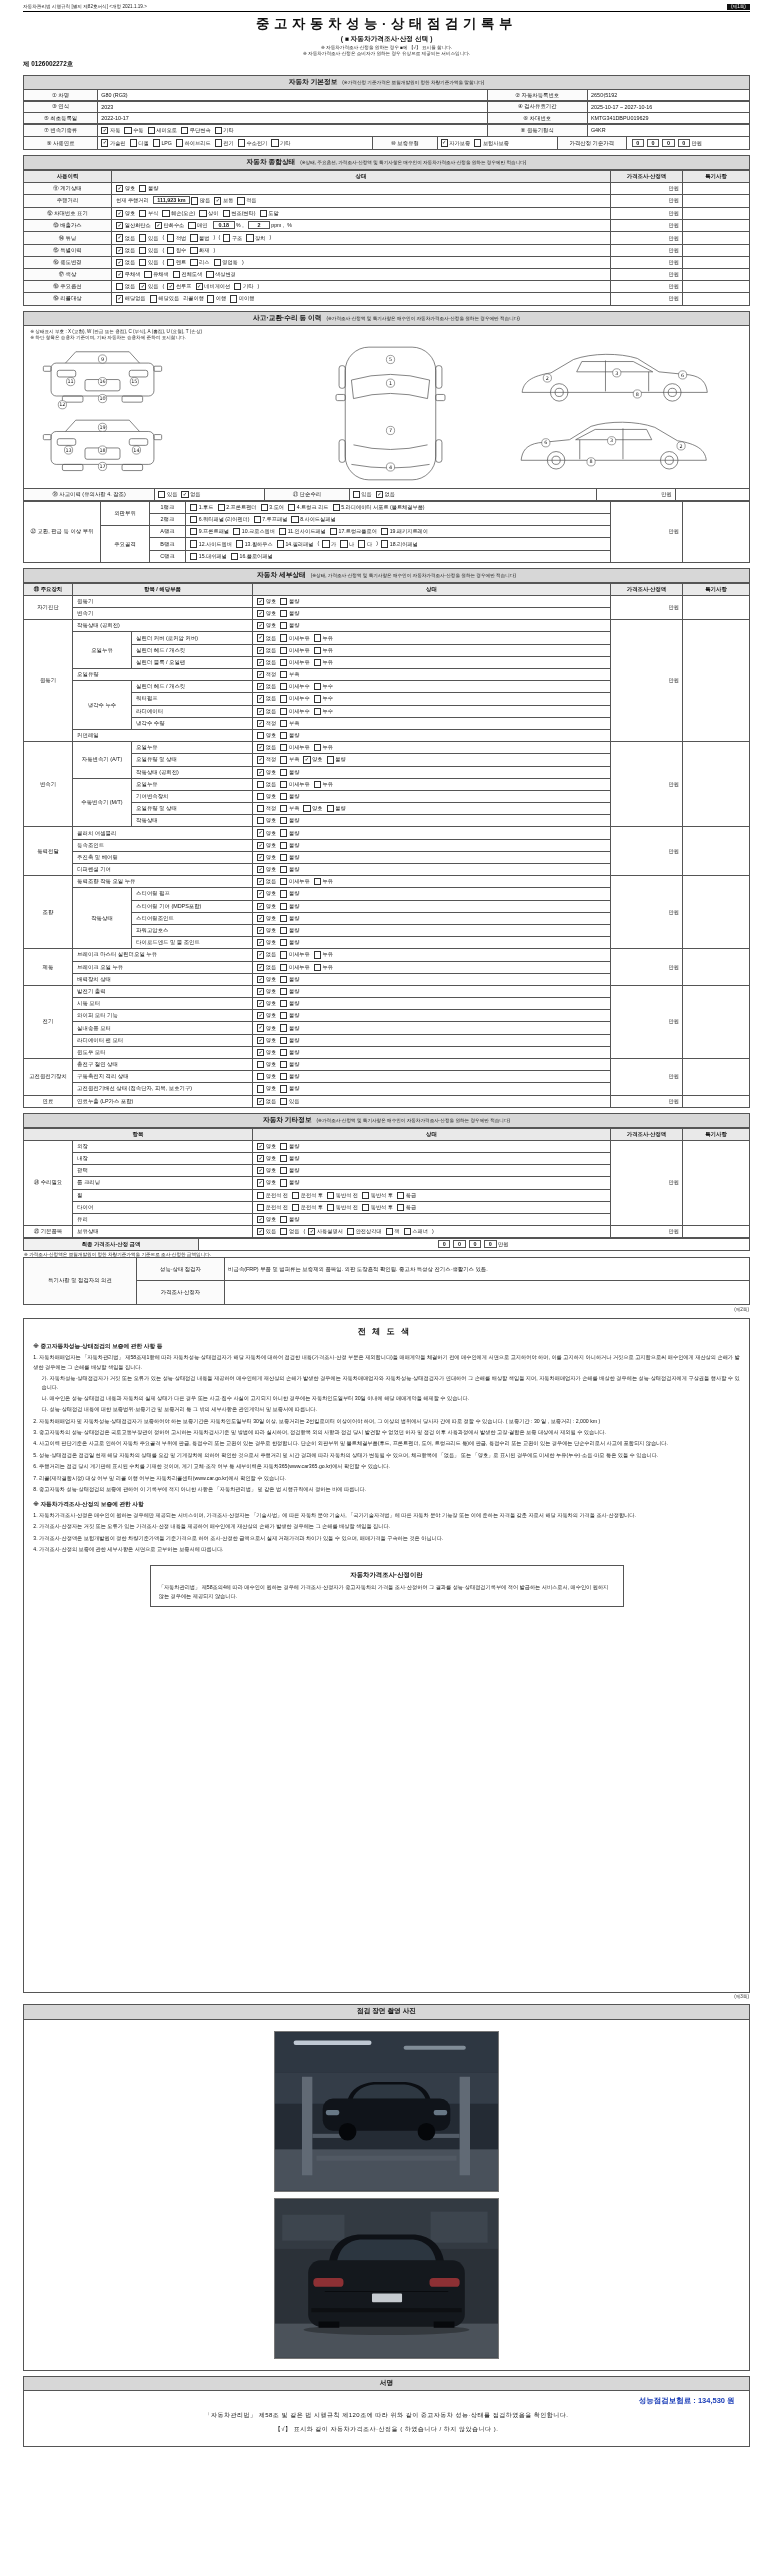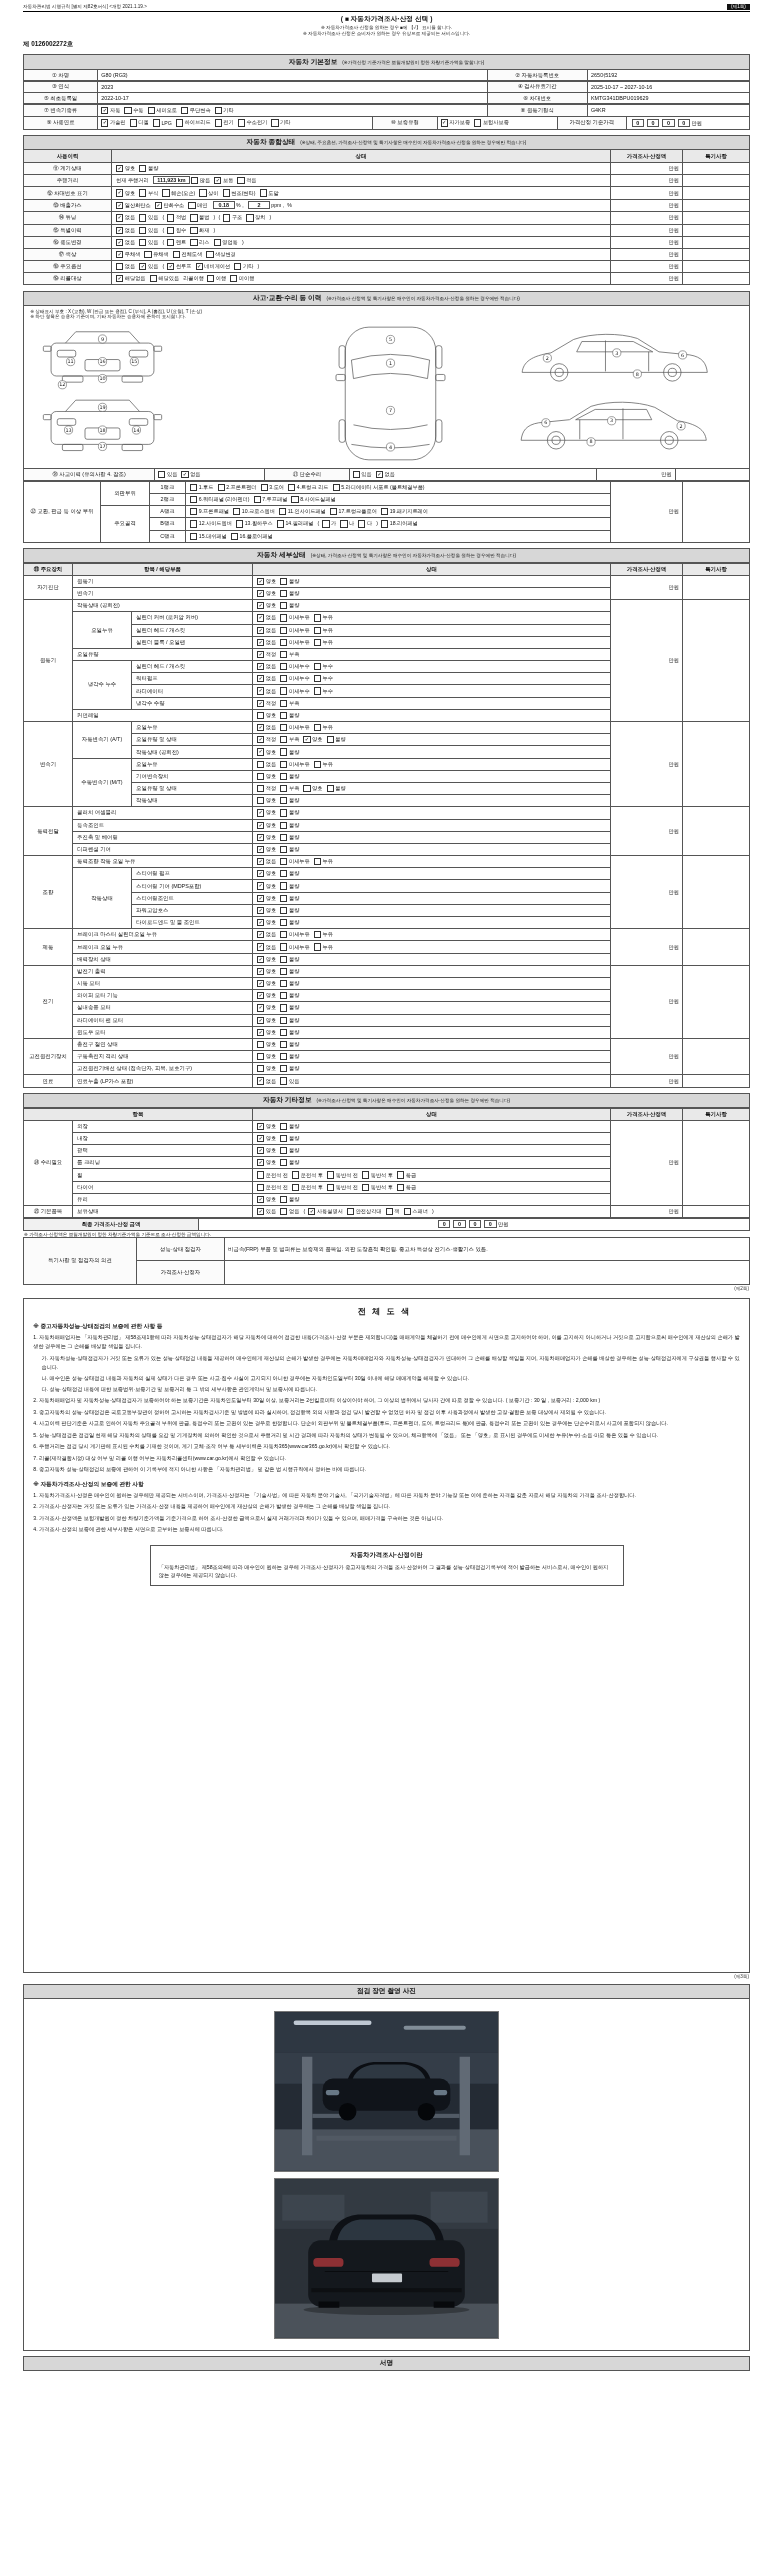--- a/index.html
+++ b/index.html
@@ -61,20 +61,21 @@
 <body>
 
 <div class="page">
 
   <div class="topline">
     <span>자동차관리법 시행규칙 [별지 제82호서식] &lt;개정 2021.1.19.&gt;</span>
     <span class="badge">(제1쪽)</span>
   </div>
   <div class="toprule"></div>
 
+  <div class="title">중고자동차성능·상태점검기록부</div>
   <div class="subtitle">( ■ 자동차가격조사·산정 선택 )</div>
   <div class="subnote">※ 자동차가격조사·산정을 원하는 경우 ■에 【√】 표시를 합니다.</div>
   <div class="subnote">※ 자동차가격조사·산정은 소비자가 원하는 경우 유상으로 제공되는 서비스입니다.</div>
   <div class="docno">제 0126002272호</div>
 
   <div class="sechead">
     <b>자동차 기본정보</b>
     <small>(※가격산정 기준가격은 보험개발원이 정한 차량기준가액을 말합니다)</small>
   </div>
   <div id="basic-rows">
@@ -1427,15 +1428,23 @@
       <rect x="187" y="182" width="58" height="17" rx="2" fill="#c6cbd0"></rect>
       <rect x="70" y="210" width="290" height="8" fill="#000" opacity="0.35"></rect>
       <rect x="84" y="236" width="40" height="12" fill="#07090c"></rect>
       <rect x="306" y="236" width="40" height="12" fill="#07090c"></rect>
     </svg>
   </div>
 
   <div class="sechead">
     <b>서명</b>
   </div>
+  <div class="sigbody">
+    <div class="fee">
+      <span>성능점검보험료 :</span>
+      <b>134,530 원</b>
+    </div>
+    <div class="sigline">「자동차관리법」 제58조 및 같은 법 시행규칙 제120조에 따라 위와 같이 중고자동차 성능·상태를 점검하였음을 확인합니다.</div>
+    <div class="sigline">【√】 표시와 같이 자동차가격조사·산정을 ( 하였습니다 / 하지 않았습니다 ).</div>
+  </div>
 
 </div>
 
 
 </body></html>

